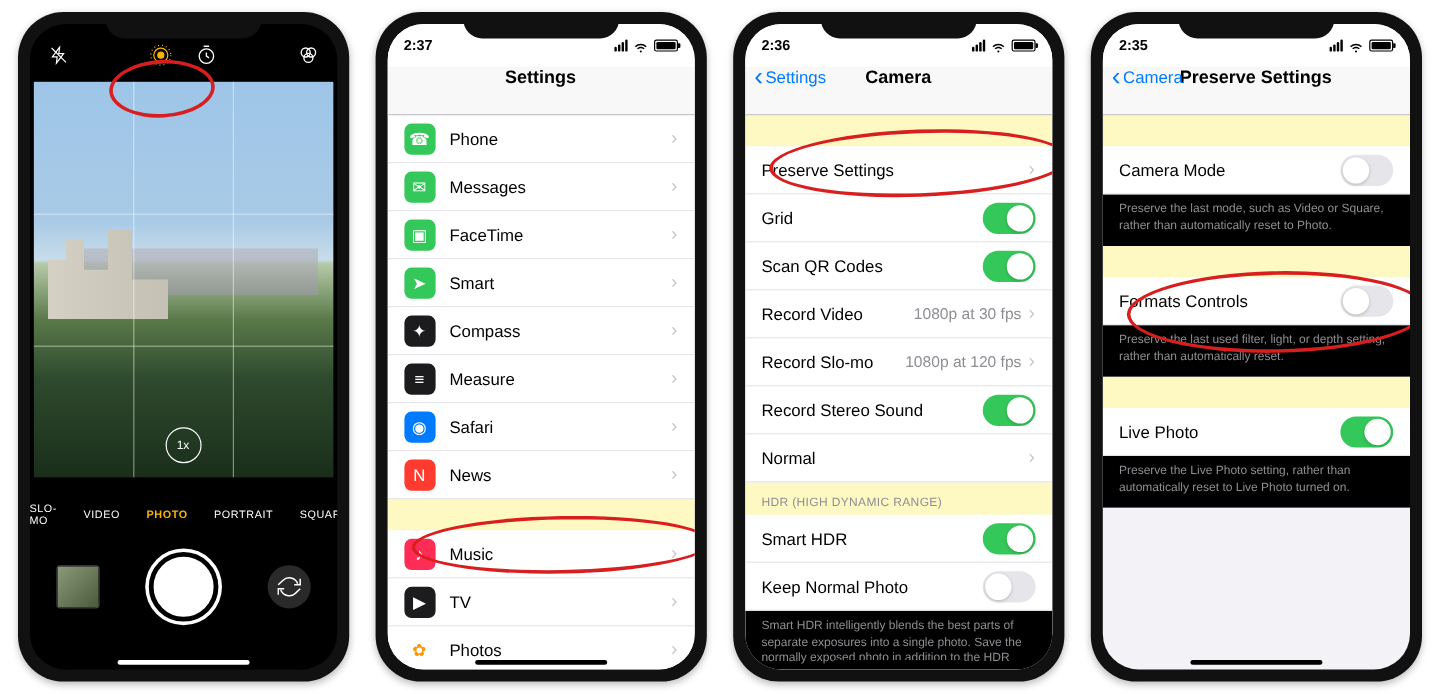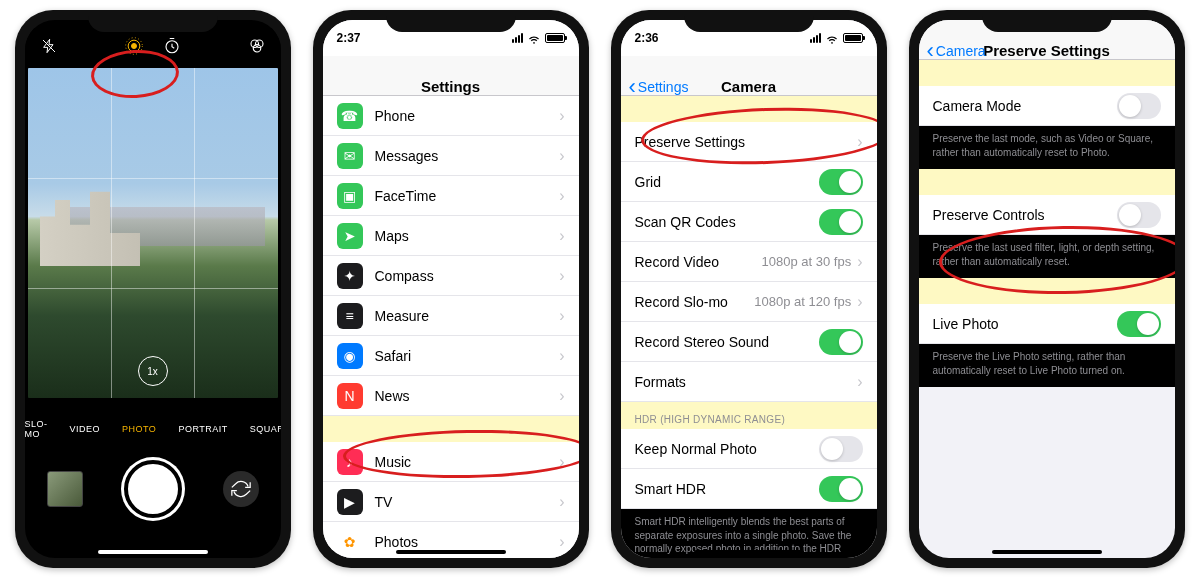--- a/index.html
+++ b/index.html
@@ -22,29 +22,29 @@
 .camtop .ico{width:20px;height:20px;display:flex;align-items:center;justify-content:center}
 .viewfinder{height:330px;margin:4px 3px 16px;position:relative;overflow:hidden;border-radius:1px}
 .sky{position:absolute;inset:0;background:linear-gradient(#9ec5e8 0%,#a8cae6 35%,#c8dce9 45%,#b7c9a8 46%,#5a7a4a 60%,#2e4a2e 75%,#1a2e1a 100%)}
 .buildings{position:absolute;top:35%;left:5%;width:40%;height:25%;background:linear-gradient(90deg,#d4d0c4 0%,#c4c0b4 100%);clip-path:polygon(0 40%,15% 40%,15% 20%,30% 20%,30% 50%,50% 50%,50% 10%,70% 10%,70% 60%,100% 60%,100% 100%,0 100%)}
 .city{position:absolute;top:42%;left:15%;right:5%;height:12%;background:linear-gradient(#b8b8c0,#9898a0);opacity:.7}
 .gridl{position:absolute;background:rgba(255,255,255,.45)}
 .gv1{top:0;bottom:0;left:33.3%;width:1px}.gv2{top:0;bottom:0;left:66.6%;width:1px}
 .gh1{left:0;right:0;top:33.3%;height:1px}.gh2{left:0;right:0;top:66.6%;height:1px}
 .zoom{position:absolute;bottom:12px;left:50%;transform:translateX(-50%);width:30px;height:30px;border:1.5px solid #fff;border-radius:50%;display:flex;align-items:center;justify-content:center;color:#fff;font-size:10px}
 .modes{height:30px;display:flex;align-items:center;justify-content:flex-start;gap:22px;font-size:9px;letter-spacing:.5px;color:#fff;margin-top:4px}
-.modes .active{color:#f7b500;font-weight:400}
+.modes .active{color:#f7b500;font-weight:700}
 .cambot{height:90px;display:flex;align-items:center;justify-content:space-between;padding:0 22px}
 .thumb{width:36px;height:36px;border:1px solid #444;border-radius:3px;background:linear-gradient(135deg,#8a9a7a,#4a5a3a)}
 .shutter{width:58px;height:58px;border-radius:50%;background:#fff;border:4px solid #000;box-shadow:0 0 0 3px #fff}
 .flip{width:36px;height:36px;border-radius:50%;background:#2a2a2a;display:flex;align-items:center;justify-content:center;color:#fff}
 .circ1{position:absolute;top:30px;left:66px;width:88px;height:48px;border:3px solid #d81e1e;border-radius:50%;z-index:60;transform:rotate(-3deg)}
 
 
-.navbar{height:40px;background:#f8f8f8;border-bottom:.5px solid #c8c7cc;display:flex;align-items:flex-end;justify-content:center;position:relative;font-size:15px;font-weight:600}
+.navbar{height:40px;background:#f8f8f8;border-bottom:.5px solid #c8c7cc;display:flex;align-items:flex-start;justify-content:center;position:relative;font-size:15px;font-weight:600}
 .navback{position:absolute;left:8px;color:#007aff;font-size:14px;font-weight:400;display:flex;align-items:center;gap:2px}
 .navback::before{content:"‹";font-size:22px;line-height:14px;font-weight:300}
 .list{background:#fff}
 .row{height:40px;border-bottom:.5px solid #e5e5ea;display:flex;align-items:center;padding:0 14px;font-size:14px;position:relative}
 .row .icon{width:26px;height:26px;border-radius:6px;margin-right:12px;display:flex;align-items:center;justify-content:center;color:#fff;font-size:14px;flex-shrink:0}
 .row .label{flex:1}
 .row .chev{color:#c7c7cc;font-size:16px}
 .row .detail{color:#8e8e93;font-size:13px;margin-right:6px}
 .toggle{width:44px;height:26px;border-radius:13px;background:#e5e5ea;position:relative;flex-shrink:0}
 .toggle.on{background:#34c759}
@@ -162,21 +162,21 @@
             <span class="label">Messages</span>
             <span class="chev">›</span>
           </div>
           <div class="row">
             <div class="icon" style="background: rgb(52, 199, 89); color: rgb(255, 255, 255);">▣</div>
             <span class="label">FaceTime</span>
             <span class="chev">›</span>
           </div>
           <div class="row">
             <div class="icon" style="background: rgb(52, 199, 89); color: rgb(255, 255, 255);">➤</div>
-            <span class="label">Maps</span>
+            <span class="label">Smart</span>
             <span class="chev">›</span>
           </div>
           <div class="row">
             <div class="icon" style="background: rgb(28, 28, 30); color: rgb(255, 255, 255);">✦</div>
             <span class="label">Compass</span>
             <span class="chev">›</span>
           </div>
           <div class="row">
             <div class="icon" style="background: rgb(28, 28, 30); color: rgb(255, 255, 255);">≡</div>
             <span class="label">Measure</span>
@@ -262,62 +262,77 @@
           <div class="row">
             <span class="label">Record Slo-mo</span>
             <span class="detail">1080p at 120 fps</span>
             <span class="chev">›</span>
           </div>
           <div class="row">
             <span class="label">Record Stereo Sound</span>
             <div class="toggle on"></div>
           </div>
           <div class="row">
-            <span class="label">Formats</span>
+            <span class="label">Normal</span>
             <span class="chev">›</span>
           </div>
         </div>
         <div class="gap lbl">HDR (HIGH DYNAMIC RANGE)</div>
         <div class="list">
+          <div class="row">
+            <span class="label">Smart HDR</span>
+            <div class="toggle on"></div>
+          </div>
           <div class="row">
             <span class="label">Keep Normal Photo</span>
             <div class="toggle"></div>
-          </div>
-          <div class="row">
-            <span class="label">Smart HDR</span>
-            <div class="toggle on"></div>
           </div>
         </div>
         <div class="footer">Smart HDR intelligently blends the best parts of separate exposures into a single photo. Save the normally exposed photo in addition to the HDR version.</div>
       </div>
     <div class="homebar"></div>
   </div>
 </div>
 
 <div class="phone">
   <div class="notch"></div>
   <div class="screen">
     <div class="circ4"></div>
+    <div class="statusbar">
+      <span>2:35</span>
+      <div class="status-right">
+        <div class="signal">
+            <span></span>
+            <span></span>
+            <span></span>
+            <span></span>
+          </div>
+        <svg width="14" height="11" viewBox="0 0 24 18">
+            <path d="M12 18c.8 0 1.5-.7 1.5-1.5S12.8 15 12 15s-1.5.7-1.5 1.5S11.2 18 12 18zm-4-4.5c2.2-2.2 5.8-2.2 8 0l1.5-1.5c-3-3-8-3-11 0zm-3-3c3.9-3.9 10.1-3.9 14 0l1.5-1.5c-4.7-4.7-12.3-4.7-17 0z" fill="currentColor"></path>
+          </svg>
+        <div class="battery"></div>
+      </div>
+    </div>
     <div class="navbar">
       <div class="navback">Camera</div>
       <span>Preserve Settings</span>
     </div>
     <div class="scroll" id="p4list">
         <div class="gap"></div>
         <div class="list">
           <div class="row">
             <span class="label">Camera Mode</span>
             <div class="toggle"></div>
           </div>
         </div>
         <div class="footer">Preserve the last mode, such as Video or Square, rather than automatically reset to Photo.</div>
         <div class="gap"></div>
         <div class="list">
           <div class="row">
-            <span class="label">Preserve Controls</span>
+            <span class="label">Formats Controls</span>
             <div class="toggle"></div>
           </div>
         </div>
         <div class="footer">Preserve the last used filter, light, or depth setting, rather than automatically reset.</div>
         <div class="gap"></div>
         <div class="list">
           <div class="row">
             <span class="label">Live Photo</span>
             <div class="toggle on"></div>
           </div>

